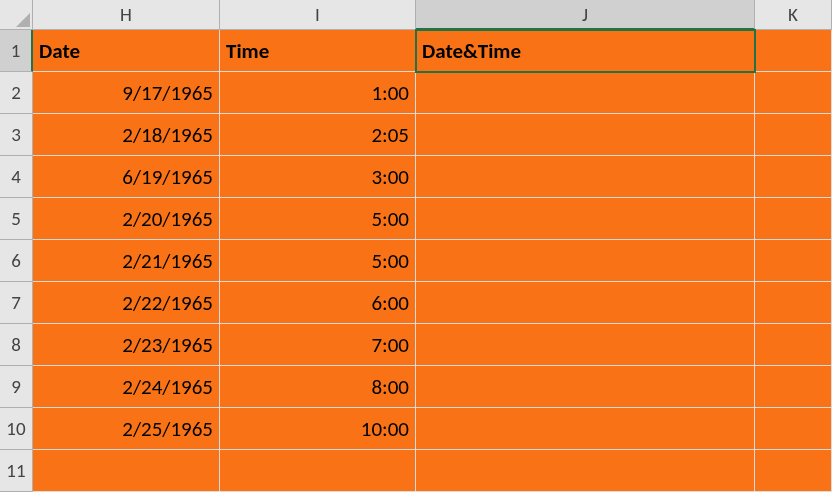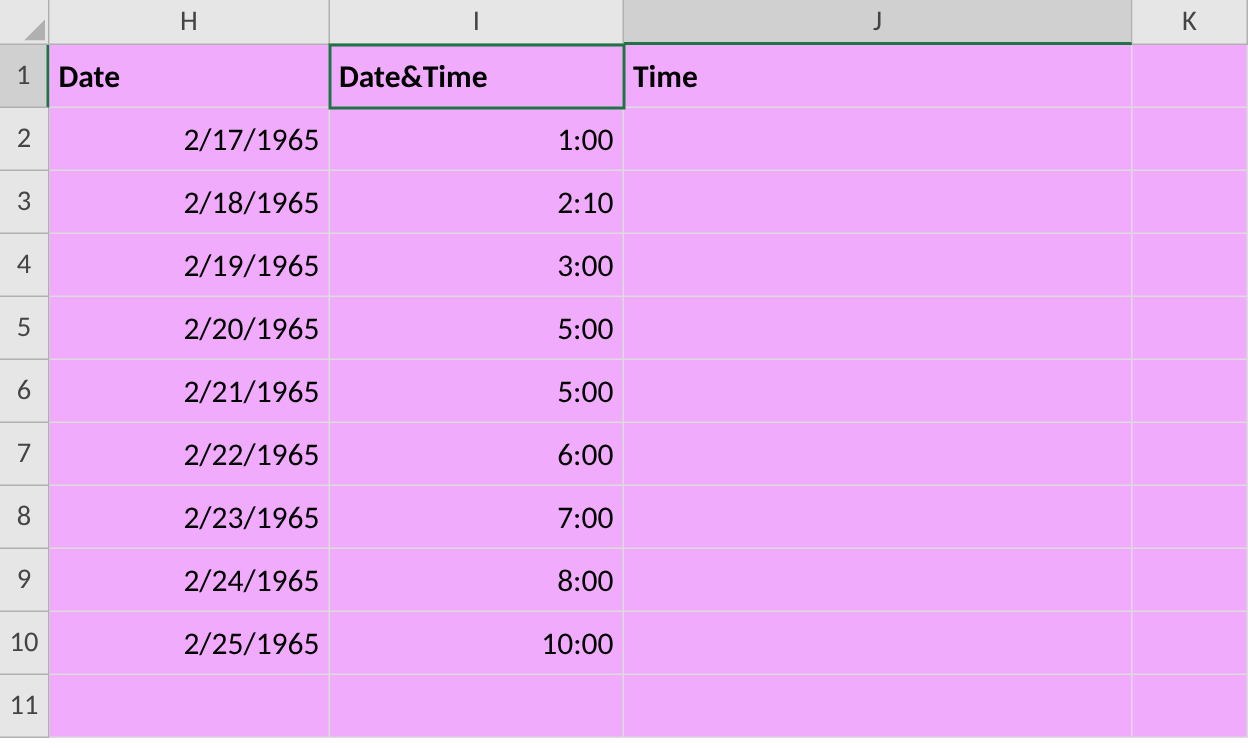--- a/index.html
+++ b/index.html
@@ -58,21 +58,21 @@
       border-right: 2px solid #217346;
     }
     
     .cell {
       border-right: 1px solid #dcdcdc;
       border-bottom: 1px solid #dcdcdc;
       height: 42px;
       padding: 0 6px;
       display: flex;
       align-items: center;
-      background: #f0abfc;
+      background: #f97316;
       color: #000;
       font-size: 21px;
     }
     .cell.bold { font-weight: 700; }
     .cell.right { justify-content: flex-end; }
     .cell.left  { justify-content: flex-start; }
     .cell.active {
       outline: 2px solid #217346;
       outline-offset: -1px;
       position: relative;
@@ -89,38 +89,38 @@
       <polygon points="14,0 14,14 0,14" fill="#b0b0b0"></polygon>
     </svg>
   </div>
   <div class="colhdr">H</div>
   <div class="colhdr">I</div>
   <div class="colhdr selected">J</div>
   <div class="colhdr">K</div>
 
   <div class="rowhdr selected">1</div>
   <div class="cell bold left">Date</div>
+  <div class="cell bold left">Time</div>
   <div class="cell bold left active">Date&amp;Time</div>
-  <div class="cell bold left">Time</div>
   <div class="cell left"></div>
 
   <div class="rowhdr">2</div>
-  <div class="cell right">2/17/1965</div>
+  <div class="cell right">9/17/1965</div>
   <div class="cell right">1:00</div>
   <div class="cell"></div>
   <div class="cell"></div>
 
   <div class="rowhdr">3</div>
   <div class="cell right">2/18/1965</div>
-  <div class="cell right">2:10</div>
+  <div class="cell right">2:05</div>
   <div class="cell"></div>
   <div class="cell"></div>
 
   <div class="rowhdr">4</div>
-  <div class="cell right">2/19/1965</div>
+  <div class="cell right">6/19/1965</div>
   <div class="cell right">3:00</div>
   <div class="cell"></div>
   <div class="cell"></div>
 
   <div class="rowhdr">5</div>
   <div class="cell right">2/20/1965</div>
   <div class="cell right">5:00</div>
   <div class="cell"></div>
   <div class="cell"></div>
 

